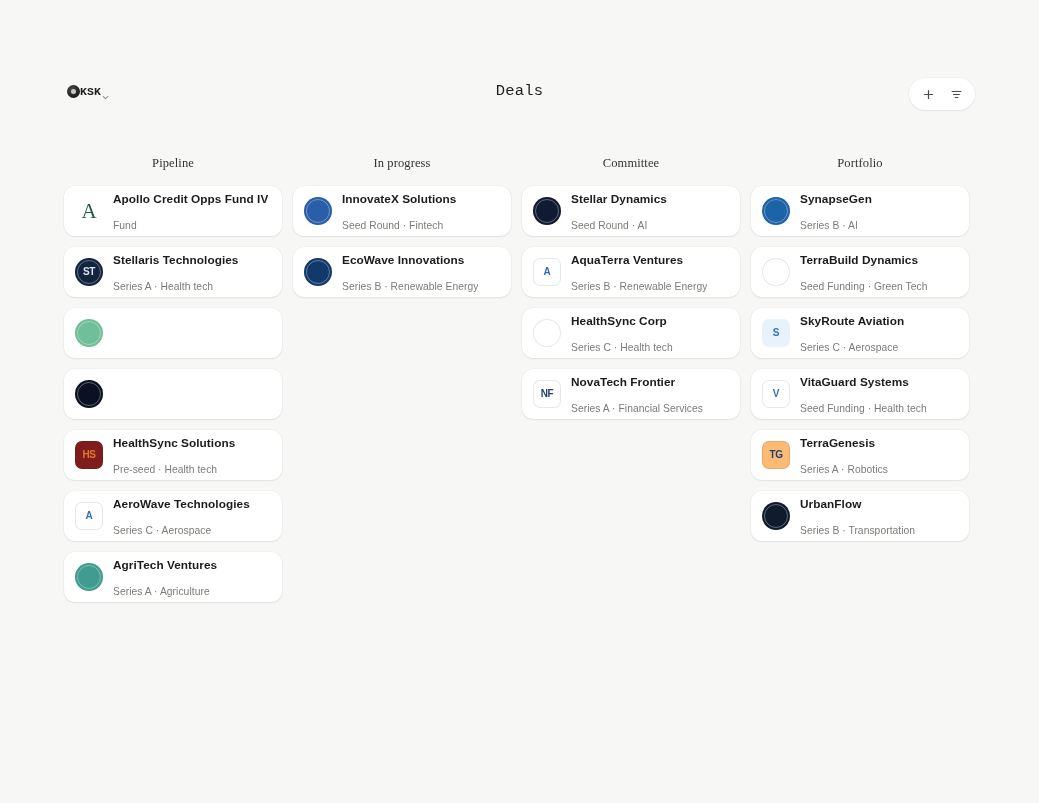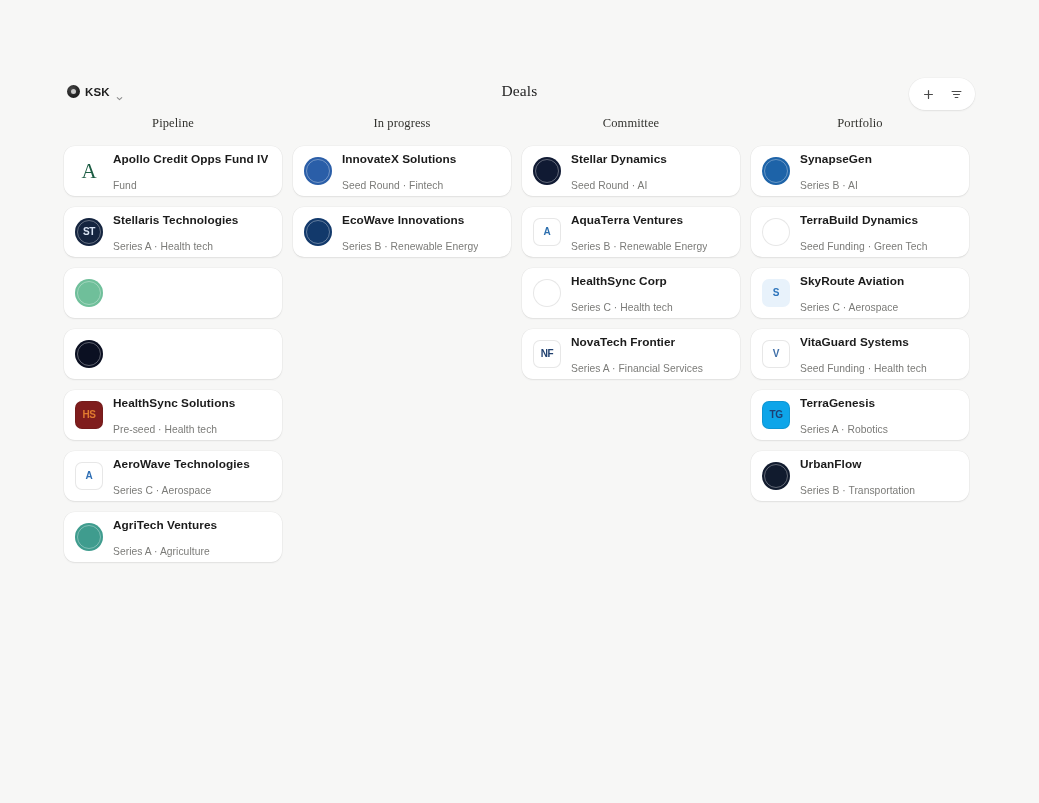--- a/index.html
+++ b/index.html
@@ -27,24 +27,24 @@
     left: 0;
     width: 1039px;
     height: 34px;
   }
   .workspace {
     position: absolute;
     left: 64px;
     top: 5px;
     display: flex;
     align-items: flex-end;
-    gap: 5px;
     cursor: pointer;
     padding: 2px 3px;
     border-radius: 6px;
+    font-family: Liberation Mono, monospace;
   }
   .ws-avatar {
     width: 13px;
     height: 13px;
     border-radius: 50%;
     background: radial-gradient(circle at 38% 34%, #4a4a4a 0%, #242424 55%, #111 100%);
     position: relative;
     flex: none;
   }
   .ws-avatar::after {
@@ -70,21 +70,21 @@
     flex: none;
     color: #8c8c8c;
   }
 
   .page-title {
     position: absolute;
     left: 0;
     right: 0;
     top: 4px;
     text-align: center;
-    font-family: Liberation Serif, serif;
+    font-family: Liberation Mono, monospace;
     font-size: 15.5px;
     color: #1f1f1f;
     letter-spacing: 0.15px;
   }
 
   .actions {
     position: absolute;
     right: 64px;
     top: 0;
     display: flex;
@@ -125,20 +125,21 @@
     flex: none;
   }
   .column-header {
     height: 22px;
     text-align: center;
     font-family: "Liberation Serif", serif;
     font-size: 12.5px;
     color: #33332f;
     letter-spacing: 0.1px;
     margin-bottom: 8px;
+    margin-top: 40px;
   }
   .cards {
     display: flex;
     flex-direction: column;
     gap: 11px;
   }
   .card {
     background: #ffffff;
     border-radius: 11px;
     height: 50px;
@@ -418,21 +419,21 @@
           <div class="card">
             <div class="logo sq" style="background: rgb(255, 255, 255); color: rgb(63, 111, 168); box-shadow: rgba(16, 17, 20, 0.1) 0px 0px 0px 1px inset;">
               <span class="mono">V</span>
             </div>
             <div class="card-text">
               <div class="card-title">VitaGuard Systems</div>
               <div class="card-sub">Seed Funding · Health tech</div>
             </div>
           </div>
           <div class="card">
-            <div class="logo sq" style="background: #0ea5e9; color: rgb(29, 63, 116); box-shadow: rgba(16, 17, 20, 0.1) 0px 0px 0px 1px inset;">
+            <div class="logo sq" style="background: #fdba74; color: rgb(29, 63, 116); box-shadow: rgba(16, 17, 20, 0.1) 0px 0px 0px 1px inset;">
               <span class="mono">TG</span>
             </div>
             <div class="card-text">
               <div class="card-title">TerraGenesis</div>
               <div class="card-sub">Series A · Robotics</div>
             </div>
           </div>
           <div class="card">
             <div class="logo" style="background: rgb(17, 27, 46); color: rgb(159, 184, 214);">
               <span class="ring"></span>

